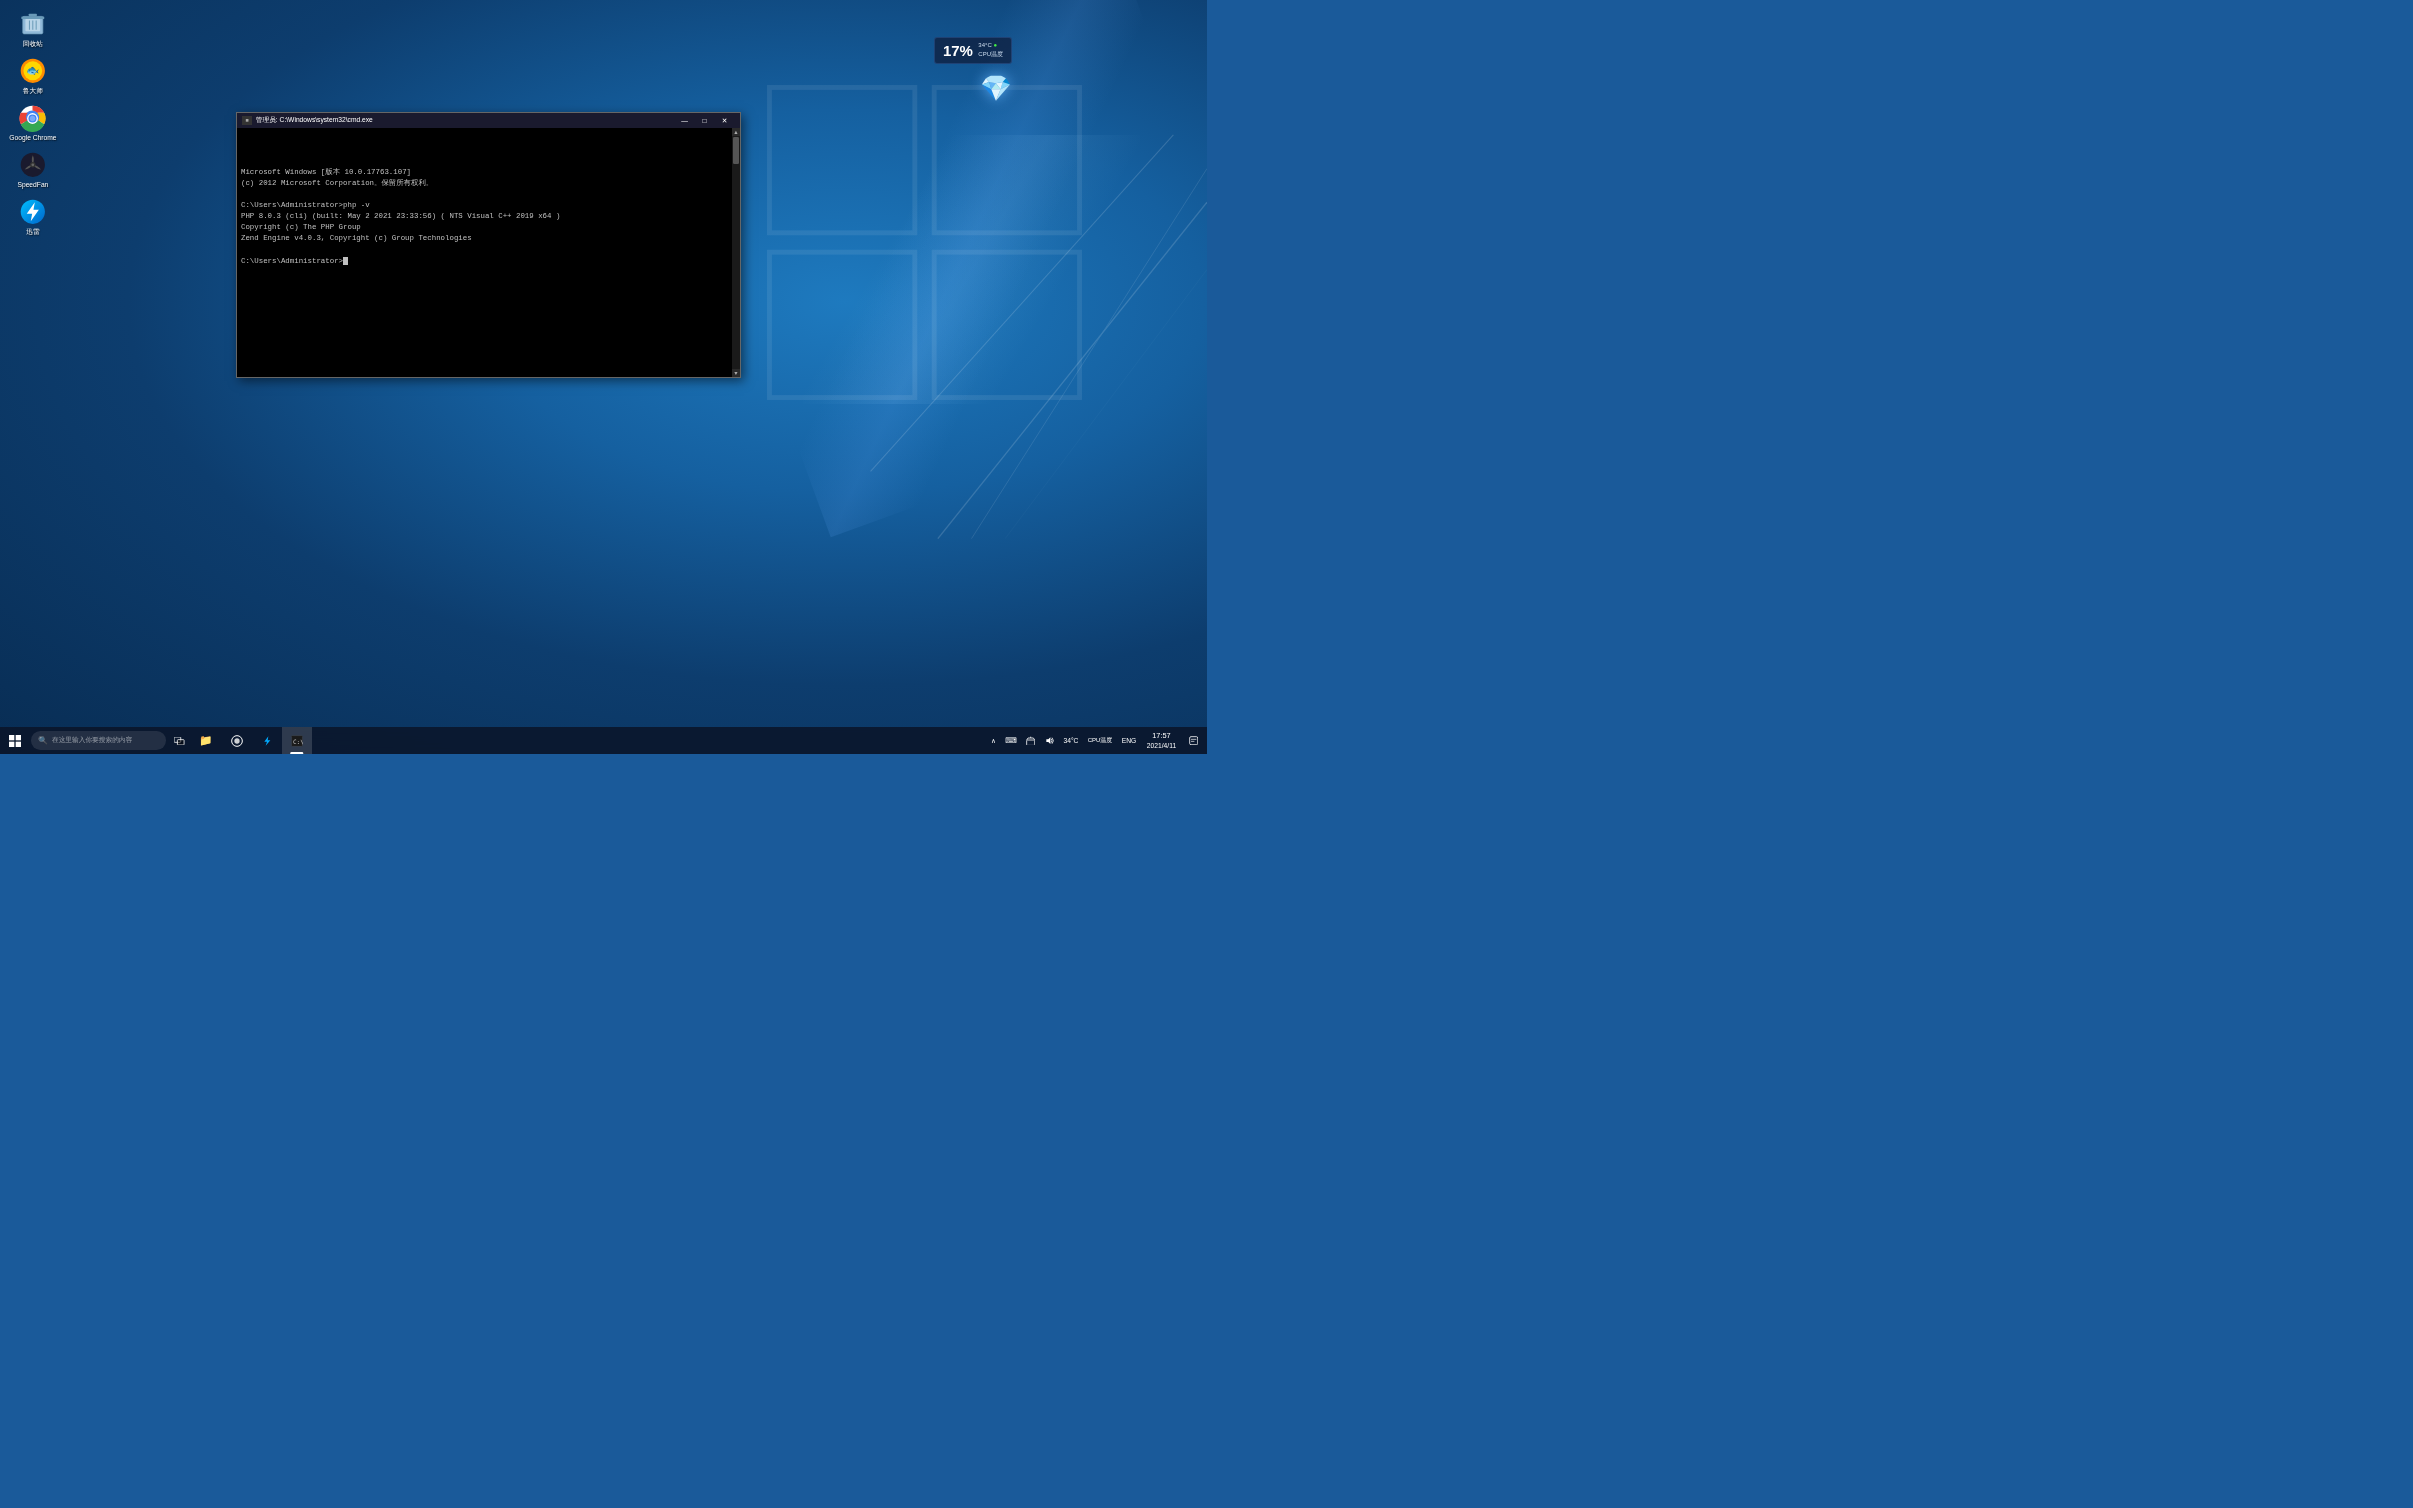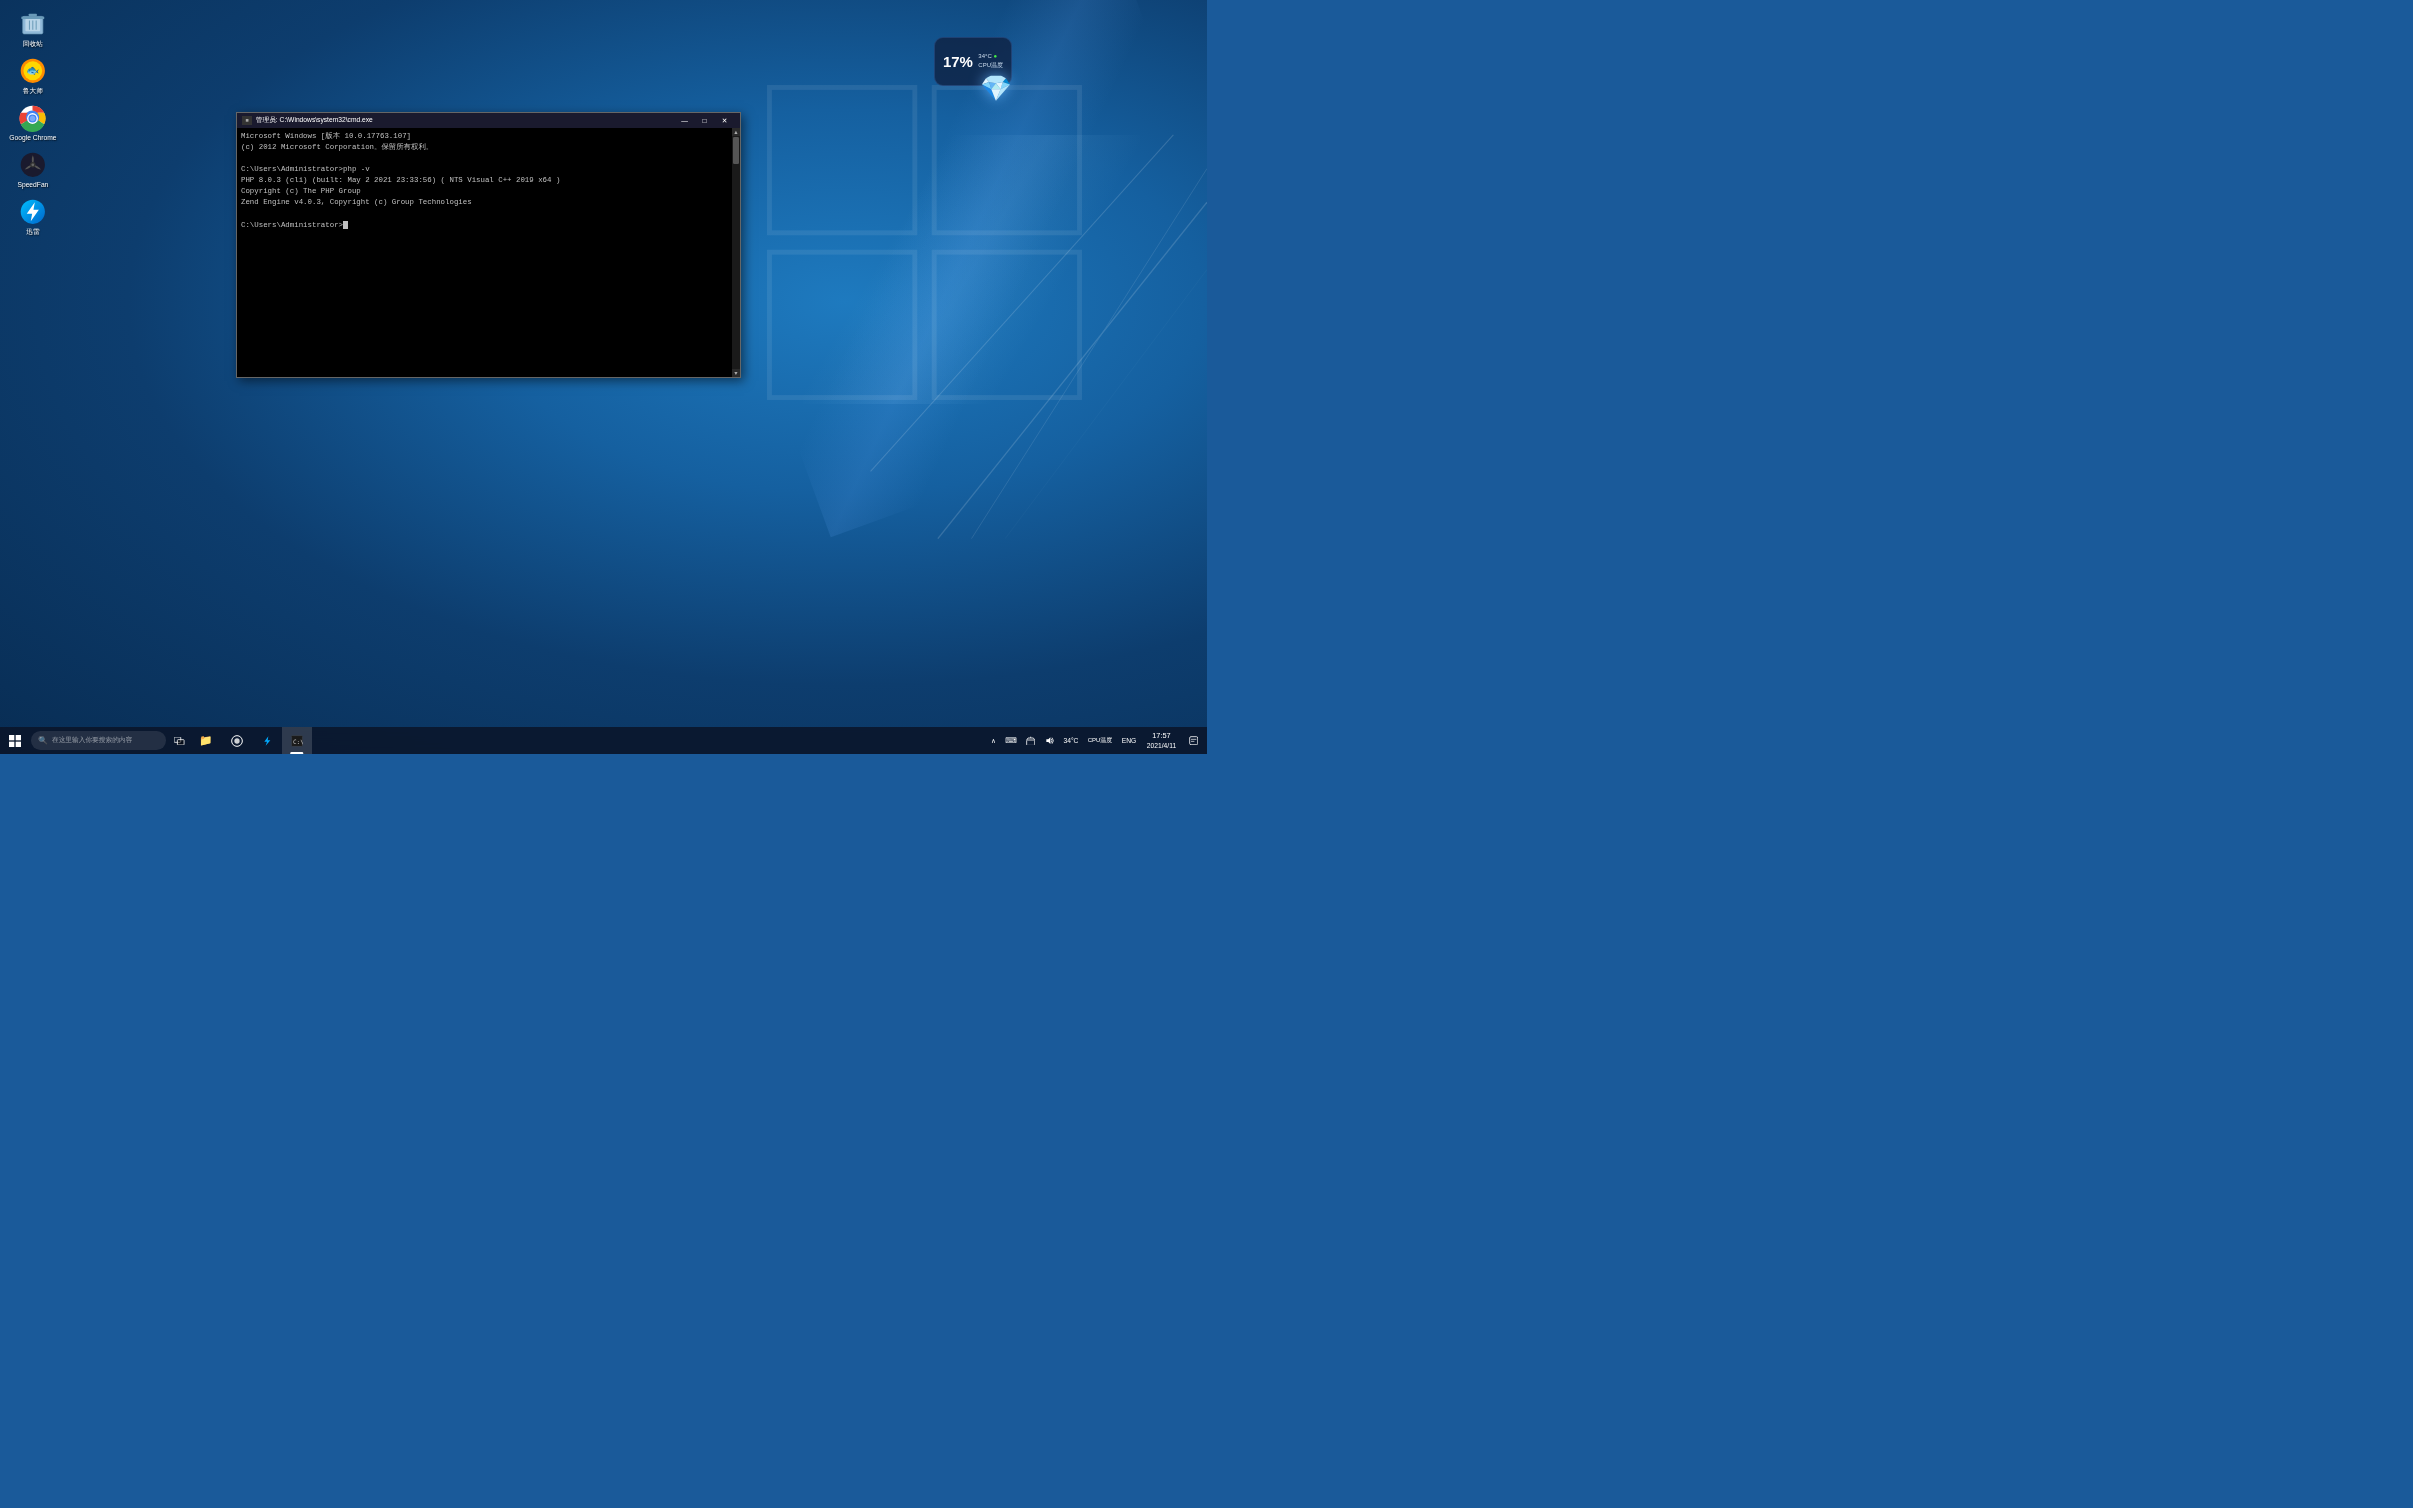--- a/index.html
+++ b/index.html
@@ -153,20 +153,21 @@
 
     .cmd-content {
       flex: 1;
       background: #000000;
       color: #c0c0c0;
       font-family: 'Courier New', Consolas, monospace;
       font-size: 7.4px;
       padding: 2.7px 4px;
       overflow: hidden;
       line-height: 1.5;
+      margin-top: 36px;
     }
 
     .cmd-scrollbar {
       width: 8px;
       background: #1a1a1a;
       display: flex;
       flex-direction: column;
       align-items: center;
     }
 
@@ -330,22 +331,22 @@
       color: white;
       font-size: 9.4px;
       cursor: pointer;
     }
 
     .cpu-widget {
       position: absolute;
       top: 37px;
       right: 195px;
       background: rgba(15,30,60,0.75);
-      border-radius: 9px;
-      padding: 15px 8px;
+      border-radius: 3px;
+      padding: 4px 8px;
       display: flex;
       align-items: center;
       gap: 5.4px;
       color: white;
       border: 0.7px solid rgba(100,160,255,0.2);
     }
 
     .cpu-pct {
       font-size: 15px;
       font-weight: bold;

